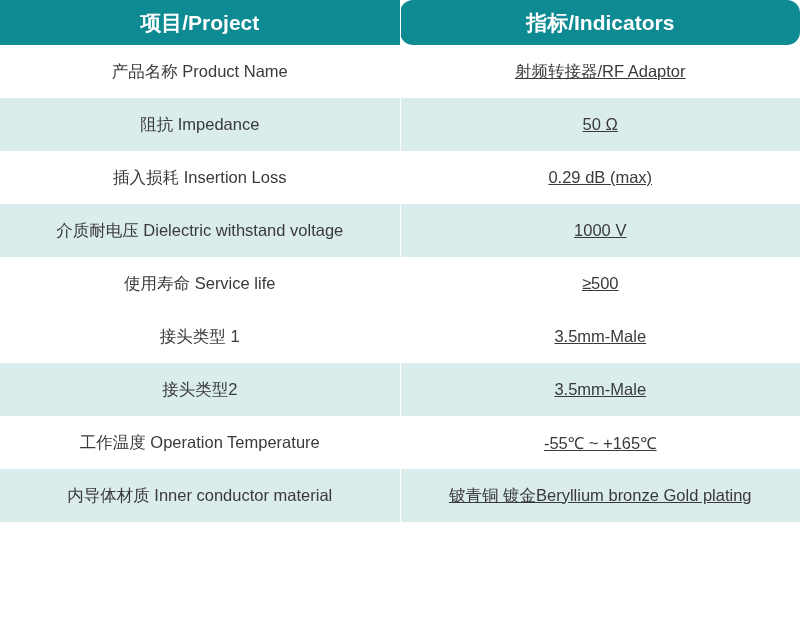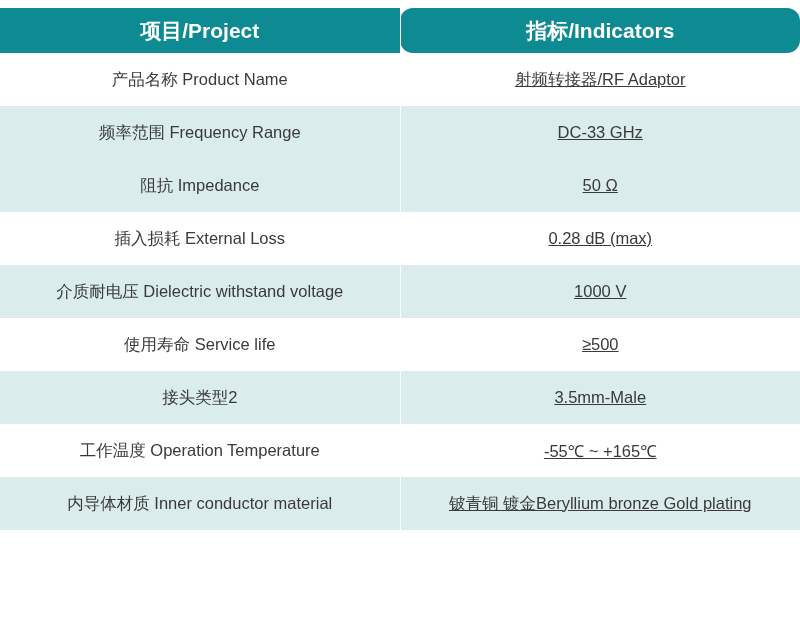--- a/index.html
+++ b/index.html
@@ -11,21 +11,20 @@
     width: 800px;
     height: 633px;
     font-family: "Liberation Sans", sans-serif;
     color: #333333;
     overflow: hidden;
   }
   table.spec-table {
     width: 800px;
     border-collapse: collapse;
     table-layout: fixed;
-    margin-top: 8px;
   }
   table.spec-table col.col-project { width: 400px; }
   table.spec-table col.col-indicator { width: 400px; }
 
   thead th {
     background: #0e8a92;
     color: #ffffff;
     font-size: 21px;
     font-weight: bold;
     height: 45px;
@@ -65,38 +64,38 @@
       <th>项目/Project</th>
       <th>指标/Indicators</th>
     </tr>
   </thead>
   <tbody id="table-body">
       <tr class="row-odd">
         <td>产品名称 Product Name</td>
         <td>射频转接器/RF Adaptor</td>
       </tr>
       <tr class="row-even">
-        <td>频率范围 Frequency Range</td>
-        <td>DC-33 GHz</td>
-      </tr>
-      <tr class="row-even">
         <td>阻抗 Impedance</td>
         <td>50 Ω</td>
       </tr>
       <tr class="row-odd">
-        <td>插入损耗 External Loss</td>
-        <td>0.28 dB (max)</td>
+        <td>插入损耗 Insertion Loss</td>
+        <td>0.29 dB (max)</td>
       </tr>
       <tr class="row-even">
         <td>介质耐电压 Dielectric withstand voltage</td>
         <td>1000 V</td>
       </tr>
       <tr class="row-odd">
         <td>使用寿命 Service life</td>
         <td>≥500</td>
+      </tr>
+      <tr class="row-odd">
+        <td>接头类型 1</td>
+        <td>3.5mm-Male</td>
       </tr>
       <tr class="row-even">
         <td>接头类型2</td>
         <td>3.5mm-Male</td>
       </tr>
       <tr class="row-odd">
         <td>工作温度 Operation Temperature</td>
         <td>-55℃ ~ +165℃</td>
       </tr>
       <tr class="row-even">

